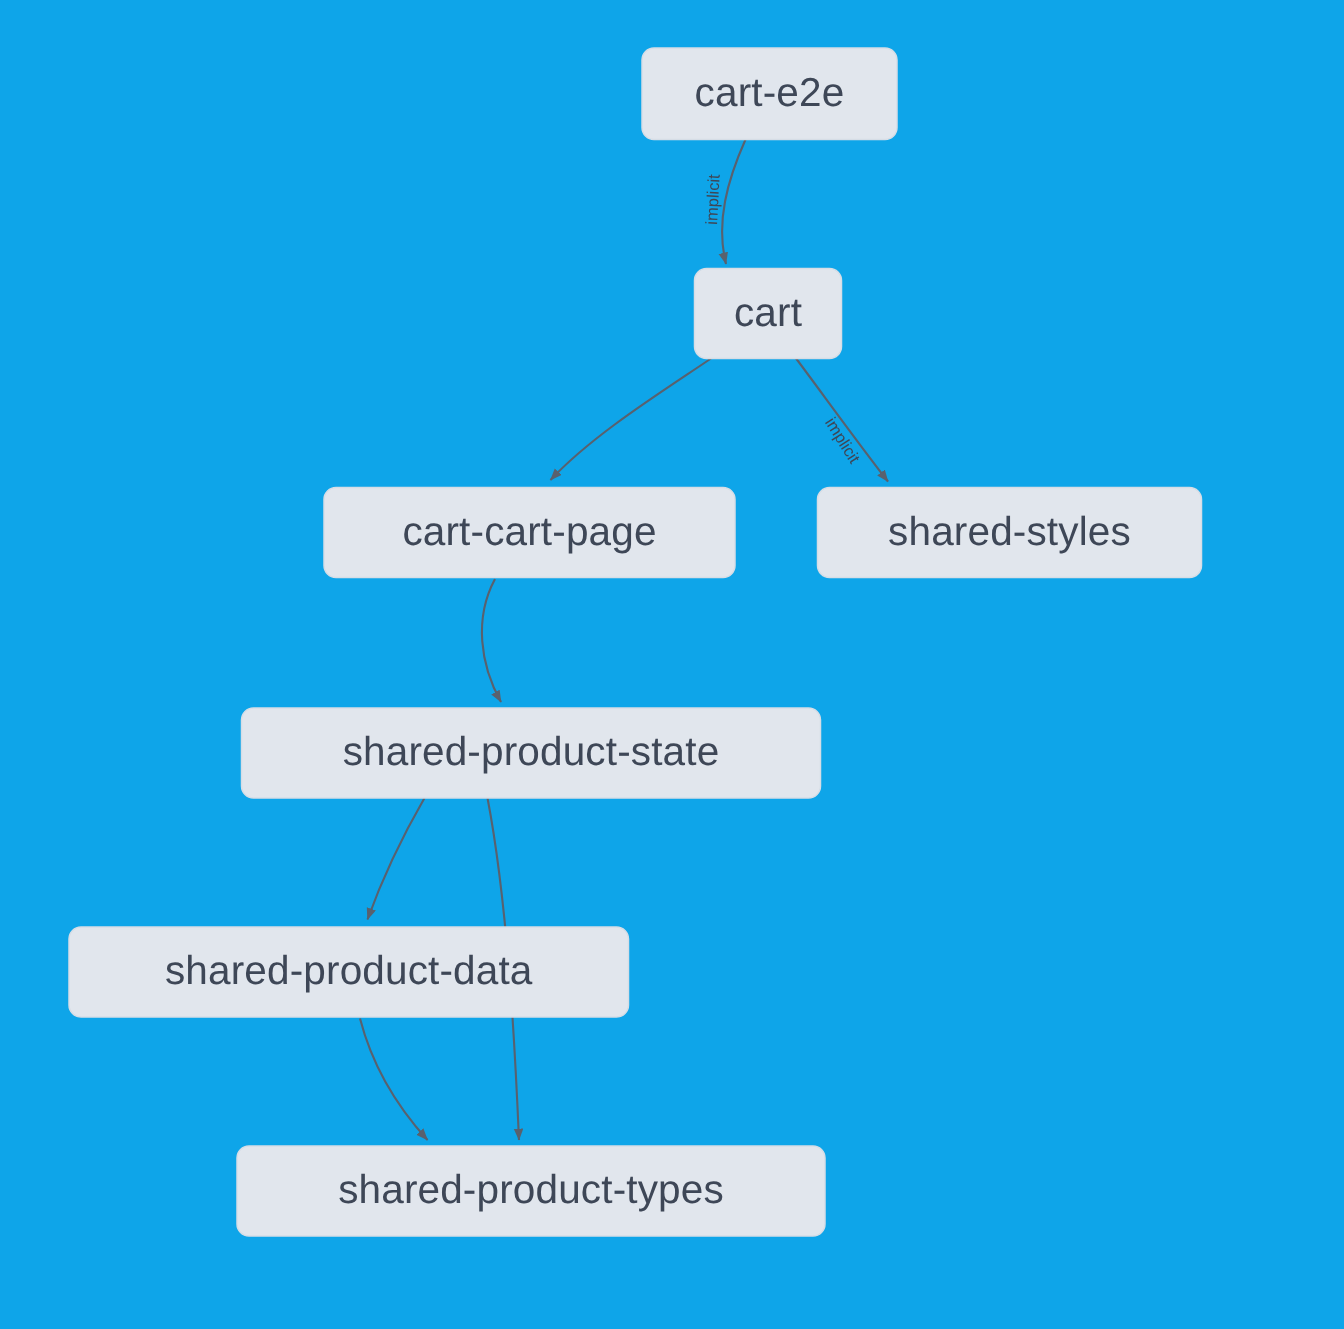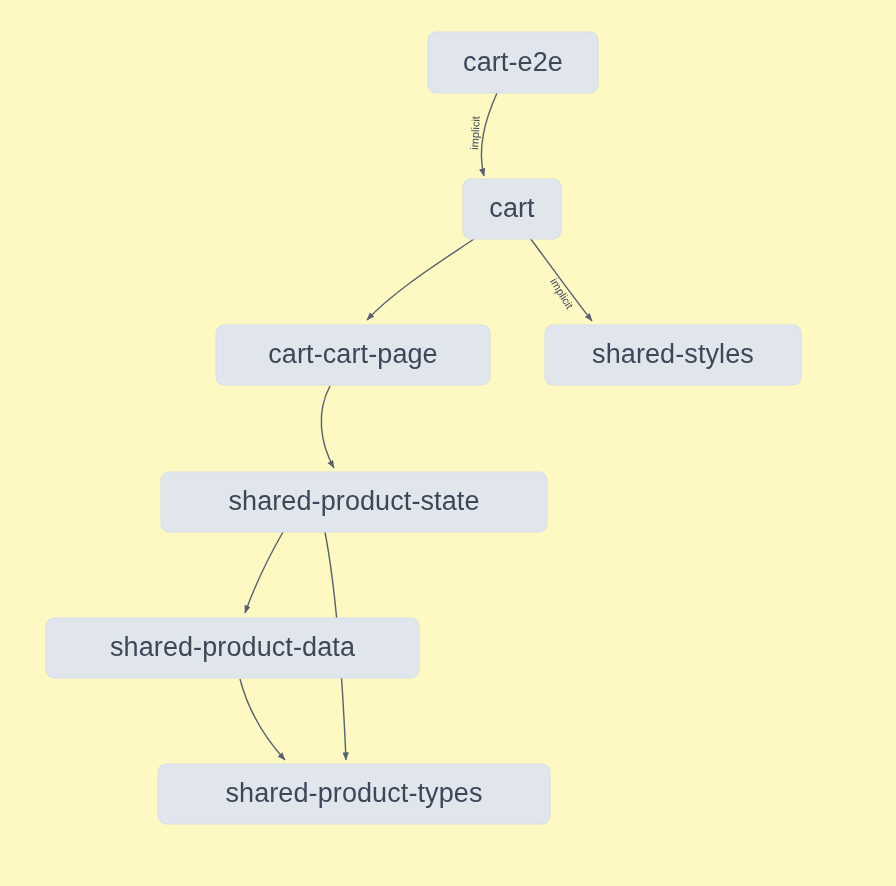--- a/index.html
+++ b/index.html
@@ -11,21 +11,21 @@
   body {
     width: 896px;
     height: 886px;
     overflow: hidden;
     font-family: "Liberation Sans", sans-serif;
   }
   #graph-root {
     position: relative;
     width: 896px;
     height: 886px;
-    background: #fef9c3;
+    background: #0ea5e9;
   }
   #graph-svg {
     position: absolute;
     top: 0;
     left: 0;
     width: 896px;
     height: 886px;
     display: block;
   }
   .node-rect {

